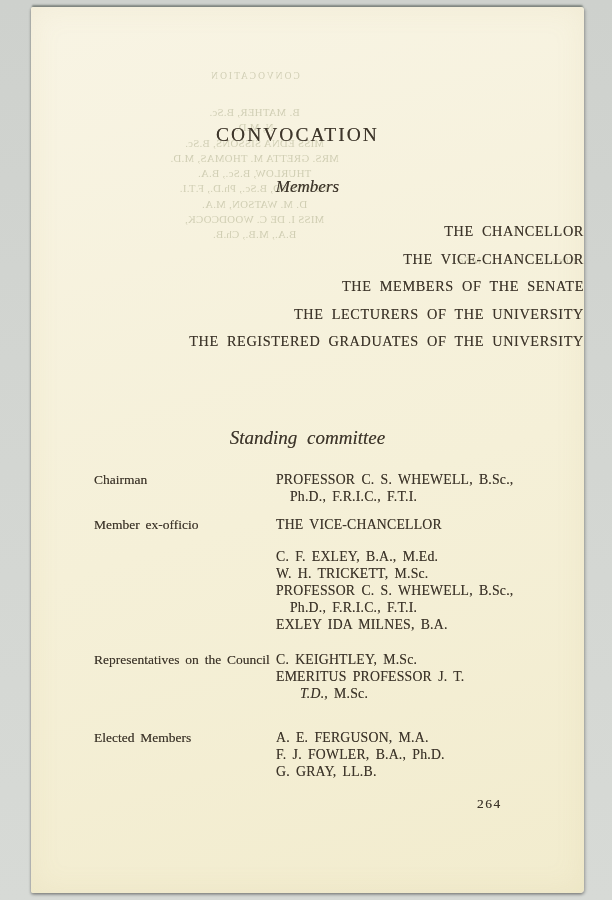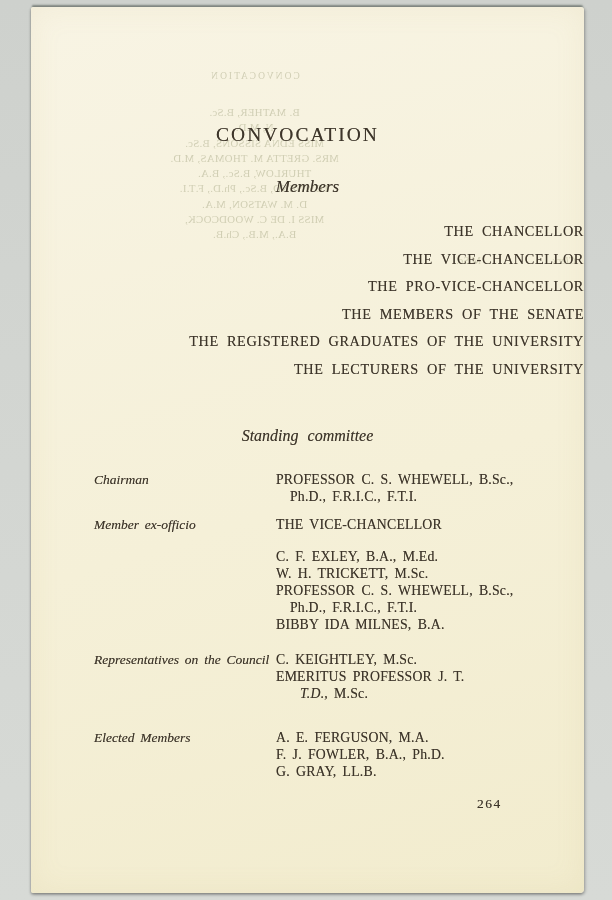--- a/index.html
+++ b/index.html
@@ -49,27 +49,27 @@
   .mhead{
     position:absolute;top:170px;left:0;right:0;text-align:center;
     font-style:italic;font-size:17px;
   }
   .members{
     position:absolute;top:211px;left:0;right:0;text-align:right;
     font-size:14.3px;line-height:27.5px;letter-spacing:.6px;word-spacing:4px;
   }
   .shead{
     position:absolute;top:420px;left:0;right:0;text-align:center;
-    font-style:italic;font-size:16px;word-spacing:5px;
+    font-style:italic;font-size:19px;word-spacing:5px;
   }
   .crow{position:absolute;left:63px;right:16px;font-size:13.8px;}
   .r1{top:464px}.r2{top:509px}.r3{top:541px}.r4{top:644px}.r5{top:722px}
   .rlabel{
     position:absolute;left:0;top:1px;width:178px;
-    font-style:italic;font-size:13.5px;word-spacing:2.5px;
+    font-size:13.5px;word-spacing:2.5px;
   }
   .rlines{margin-left:182px;line-height:17px;letter-spacing:.2px;word-spacing:2.5px;}
   .cline{white-space:nowrap;}
   .cline.ind1{padding-left:14px;}
   .cline.ind2{padding-left:24px;}
   .pagenum{
     position:absolute;top:789px;left:446px;
     font-size:13.5px;letter-spacing:1.5px;
   }
 </style>
@@ -100,24 +100,23 @@
     </div>
 
     <div class="title ink">CONVOCATION</div>
 
     <div class="mhead ink">Members</div>
 
     <div class="members ink">
 
     <div class="mline">THE CHANCELLOR</div>
         <div class="mline">THE VICE-CHANCELLOR</div>
-        <div class="mline">THE PRO-VICE-CHANCELLOR</div>
         <div class="mline">THE MEMBERS OF THE SENATE</div>
+        <div class="mline">THE LECTURERS OF THE UNIVERSITY</div>
         <div class="mline">THE REGISTERED GRADUATES OF THE UNIVERSITY</div>
-        <div class="mline">THE LECTURERS OF THE UNIVERSITY</div>
       </div>
 
     <div class="shead ink">Standing committee</div>
 
     <div class="crow r1 ink">
       <div class="rlabel">Chairman</div>
       <div class="rlines">
 
       <div class="cline"><span>PROFESSOR C. S. WHEWELL, B.Sc.,</span></div>
           <div class="cline ind1"><span>Ph.D., F.R.I.C., F.T.I.</span></div>
@@ -132,21 +131,21 @@
         </div>
     </div>
 
     <div class="crow r3 ink">
       <div class="rlines">
 
       <div class="cline"><span>C. F. EXLEY, B.A., M.Ed.</span></div>
           <div class="cline"><span>W. H. TRICKETT, M.Sc.</span></div>
           <div class="cline"><span>PROFESSOR C. S. WHEWELL, B.Sc.,</span></div>
           <div class="cline ind1"><span>Ph.D., F.R.I.C., F.T.I.</span></div>
-          <div class="cline"><span>BIBBY IDA MILNES, B.A.</span></div>
+          <div class="cline"><span>EXLEY IDA MILNES, B.A.</span></div>
         </div>
     </div>
 
     <div class="crow r4 ink">
       <div class="rlabel">Representatives on the Council</div>
       <div class="rlines">
 
       <div class="cline"><span>C. KEIGHTLEY, M.Sc.</span></div>
           <div class="cline"><span>EMERITUS PROFESSOR J. T.</span></div>
           <div class="cline ind2"><span class="it">T.D.,</span><span> M.Sc.</span></div>

